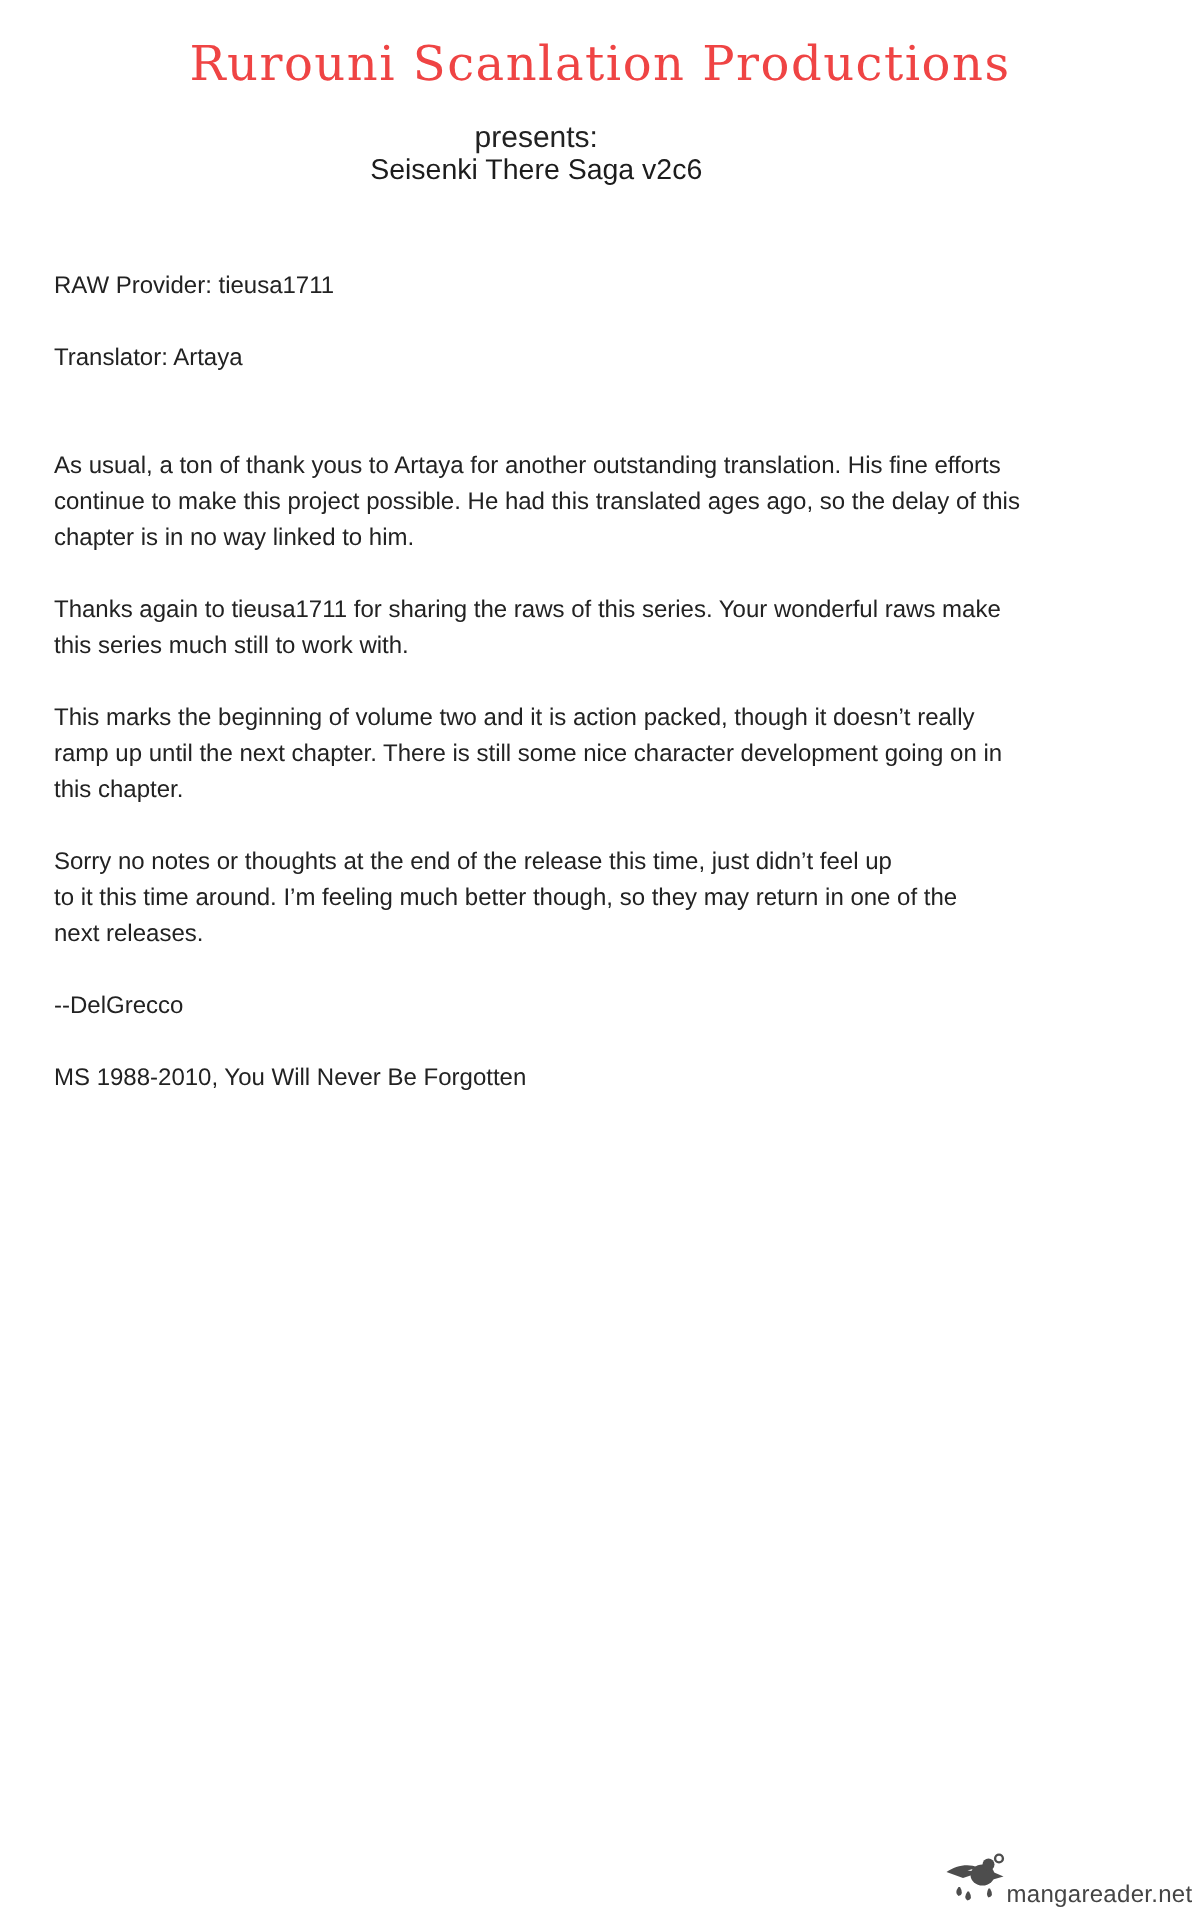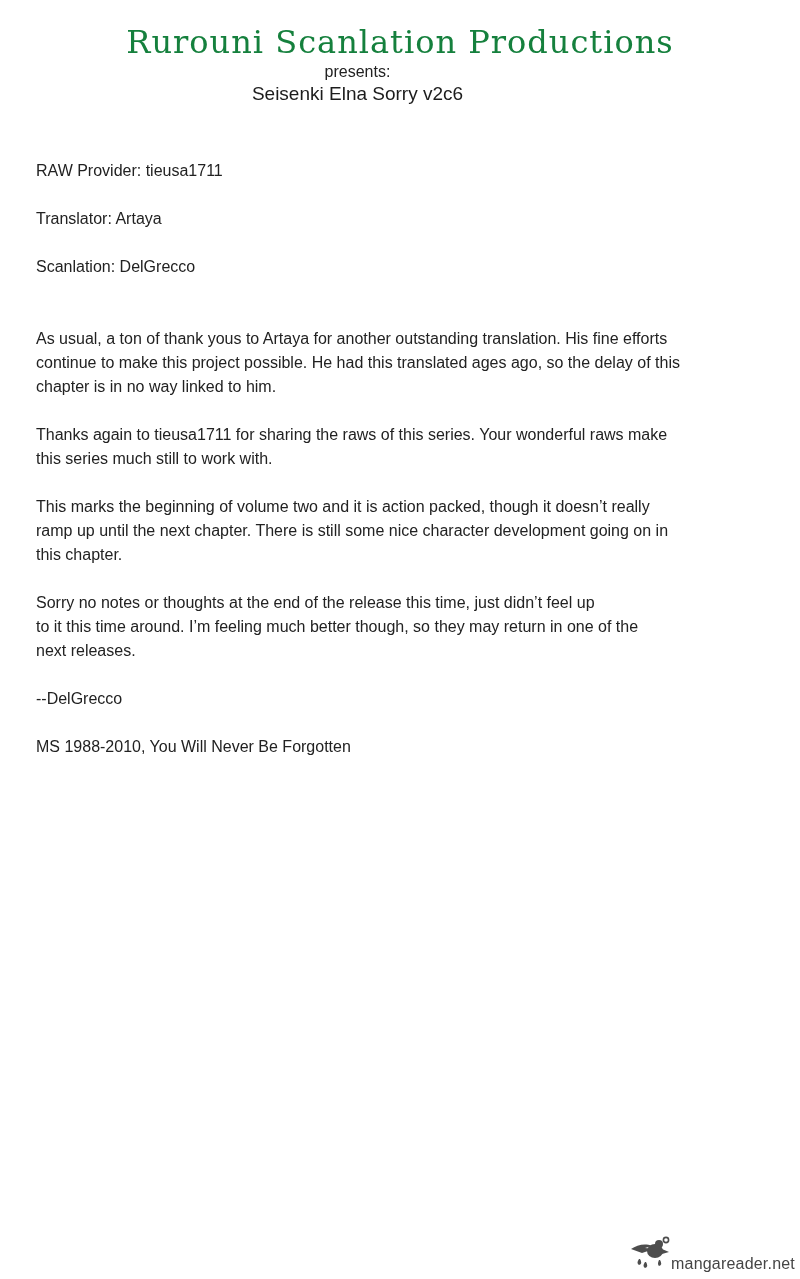--- a/index.html
+++ b/index.html
@@ -12,28 +12,28 @@
     position: relative;
     overflow: hidden;
   }
   .page-header { text-align: center; padding-top: 22px; }
   .main-title {
     font-family: "DejaVu Serif", serif;
     font-size: 32px;
     line-height: 40px;
     font-weight: 400;
     letter-spacing: 1px;
-    color: #15803d;
+    color: #ef4444;
     margin: 0;
   }
   .subhead { margin-right: 85px; }
   .presents {
-    font-size: 16px;
+    font-size: 20px;
     line-height: 20px;
-    margin-top: 0;
+    margin-top: 20px;
     color: #222;
   }
   .release-title {
     font-size: 19px;
     line-height: 24px;
     color: #1c1c1c;
   }
   .content {
     padding: 29px 41px 0 36px;
     font-size: 16px;
@@ -64,30 +64,29 @@
 </style>
 </head>
 <body>
 
 <div>
 
   <div class="page-header">
     <h1 class="main-title">Rurouni Scanlation Productions</h1>
     <div class="subhead">
       <div class="presents">presents:</div>
-      <div class="release-title">Seisenki Elna Sorry v2c6</div>
+      <div class="release-title">Seisenki There Saga v2c6</div>
     </div>
   </div>
 
   <div class="content">
 
     <div class="block">
       <div>RAW Provider: tieusa1711</div>
       <div>Translator: Artaya</div>
-      <div>Scanlation: DelGrecco</div>
     </div>
 
 
 
     <div class="block">As usual, a ton of thank yous to Artaya for another outstanding translation. His fine efforts
 continue to make this project possible. He had this translated ages ago, so the delay of this
 chapter is in no way linked to him.</div>
     <div class="block">Thanks again to tieusa1711 for sharing the raws of this series. Your wonderful raws make
 this series much still to work with.</div>
     <div class="block">This marks the beginning of volume two and it is action packed, though it doesn’t really

